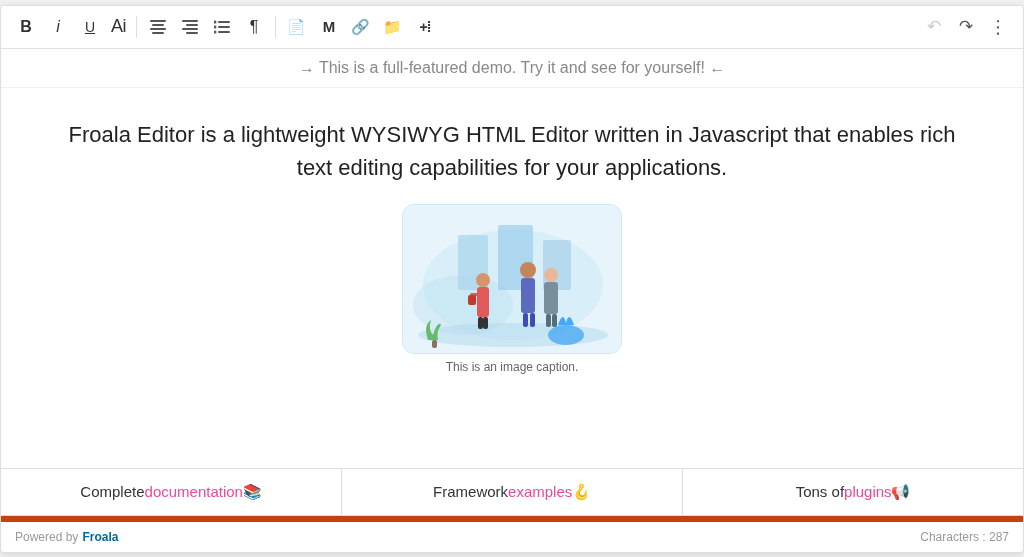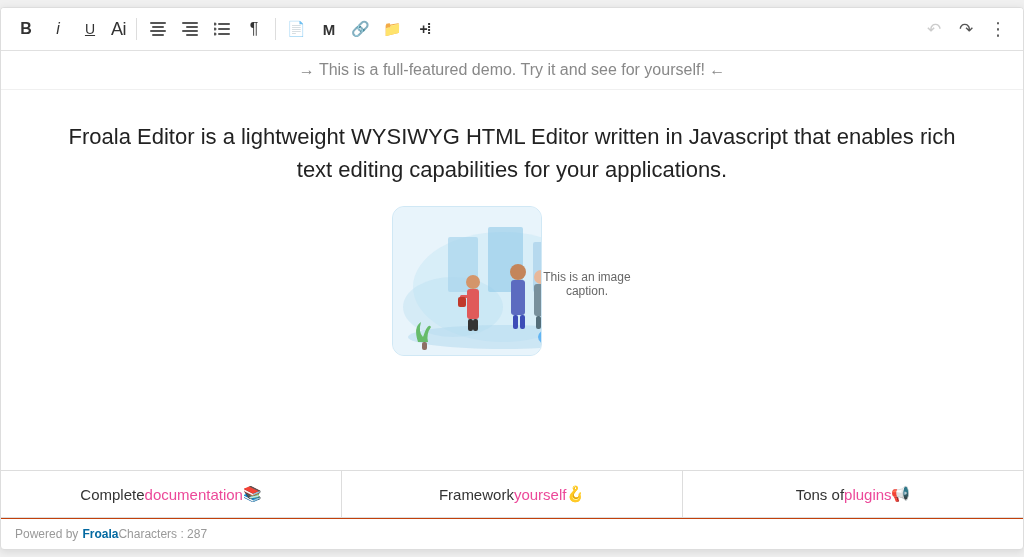--- a/index.html
+++ b/index.html
@@ -73,21 +73,21 @@
     .editor-title {
       text-align: center;
       font-size: 22px;
       font-weight: normal;
       color: #222;
       line-height: 1.5;
       margin-bottom: 12px;
     }
     .image-container {
       display: flex;
-      flex-direction: row;
+      flex-direction: column;
       align-items: center;
       margin: 20px auto;
       max-width: 240px;
     }
     .image-placeholder {
       width: 220px;
       height: 150px;
       background: #e8f4fb;
       border-radius: 12px;
       position: relative;
@@ -118,25 +118,26 @@
     }
     .links-row .link-item:not(:last-child) {
       border-right: 1px solid #ddd;
     }
     .links-row .link-text-blue {
       color: #ec4899;
       font-weight: 500;
     }
     .footer {
       display: flex;
+      justify-content: space-between;
       align-items: center;
       padding: 8px 14px;
       font-size: 12px;
       color: #999;
-      border-top: 1px solid #c2410c;
+      border-top: 6px solid #c2410c;
     }
     .footer .powered-by {
       display: flex;
       align-items: center;
       gap: 4px;
     }
     .footer .froala-brand {
       font-weight: 700;
       color: #0369a1;
     }
@@ -261,21 +262,21 @@
   </div>
 
   <div class="links-row">
     <div class="link-item">
       <span>Complete </span>
       <span class="link-text-blue">documentation</span>
       <span>📚</span>
     </div>
     <div class="link-item">
       <span>Framework </span>
-      <span class="link-text-blue">yourself</span>
+      <span class="link-text-blue">examples</span>
       <span>🪝</span>
     </div>
     <div class="link-item">
       <span>Tons of </span>
       <span class="link-text-blue">plugins</span>
       <span>📢</span>
     </div>
   </div>
 
   <div class="footer">

